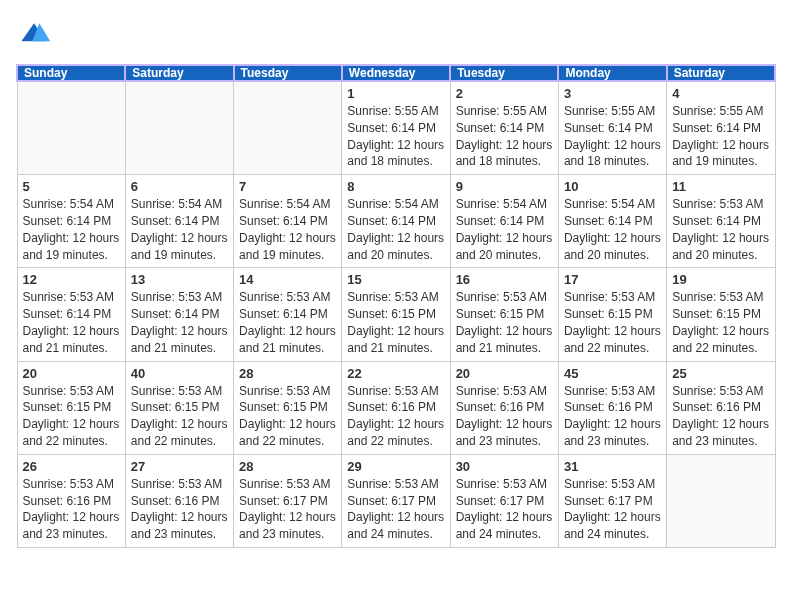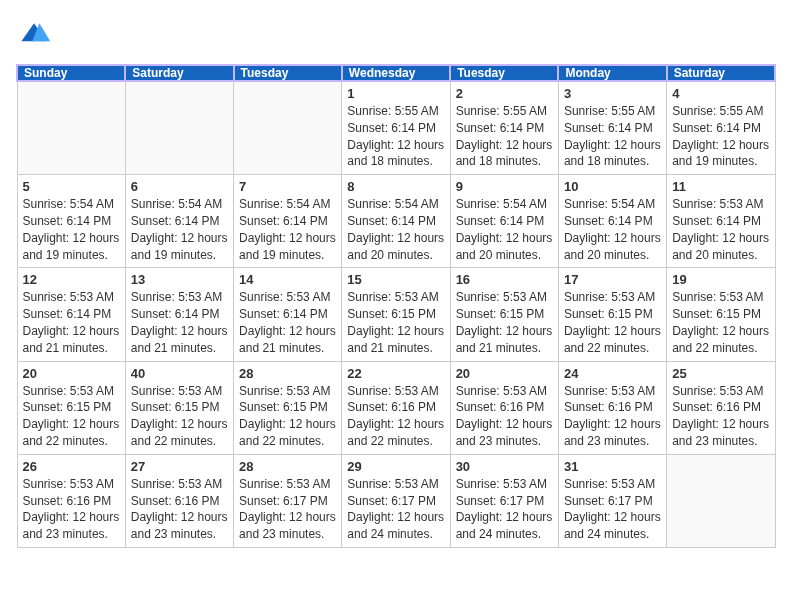--- a/index.html
+++ b/index.html
@@ -285,21 +285,21 @@
 and 22 minutes.</div>
         </td>
         <td>
           <span class="day-num">20</span>
           <div class="day-info" style="white-space: pre-line;">Sunrise: 5:53 AM
 Sunset: 6:16 PM
 Daylight: 12 hours
 and 23 minutes.</div>
         </td>
         <td>
-          <span class="day-num">24</span>
+          <span class="day-num">45</span>
           <div class="day-info" style="white-space: pre-line;">Sunrise: 5:53 AM
 Sunset: 6:16 PM
 Daylight: 12 hours
 and 23 minutes.</div>
         </td>
         <td>
           <span class="day-num">25</span>
           <div class="day-info" style="white-space: pre-line;">Sunrise: 5:53 AM
 Sunset: 6:16 PM
 Daylight: 12 hours

